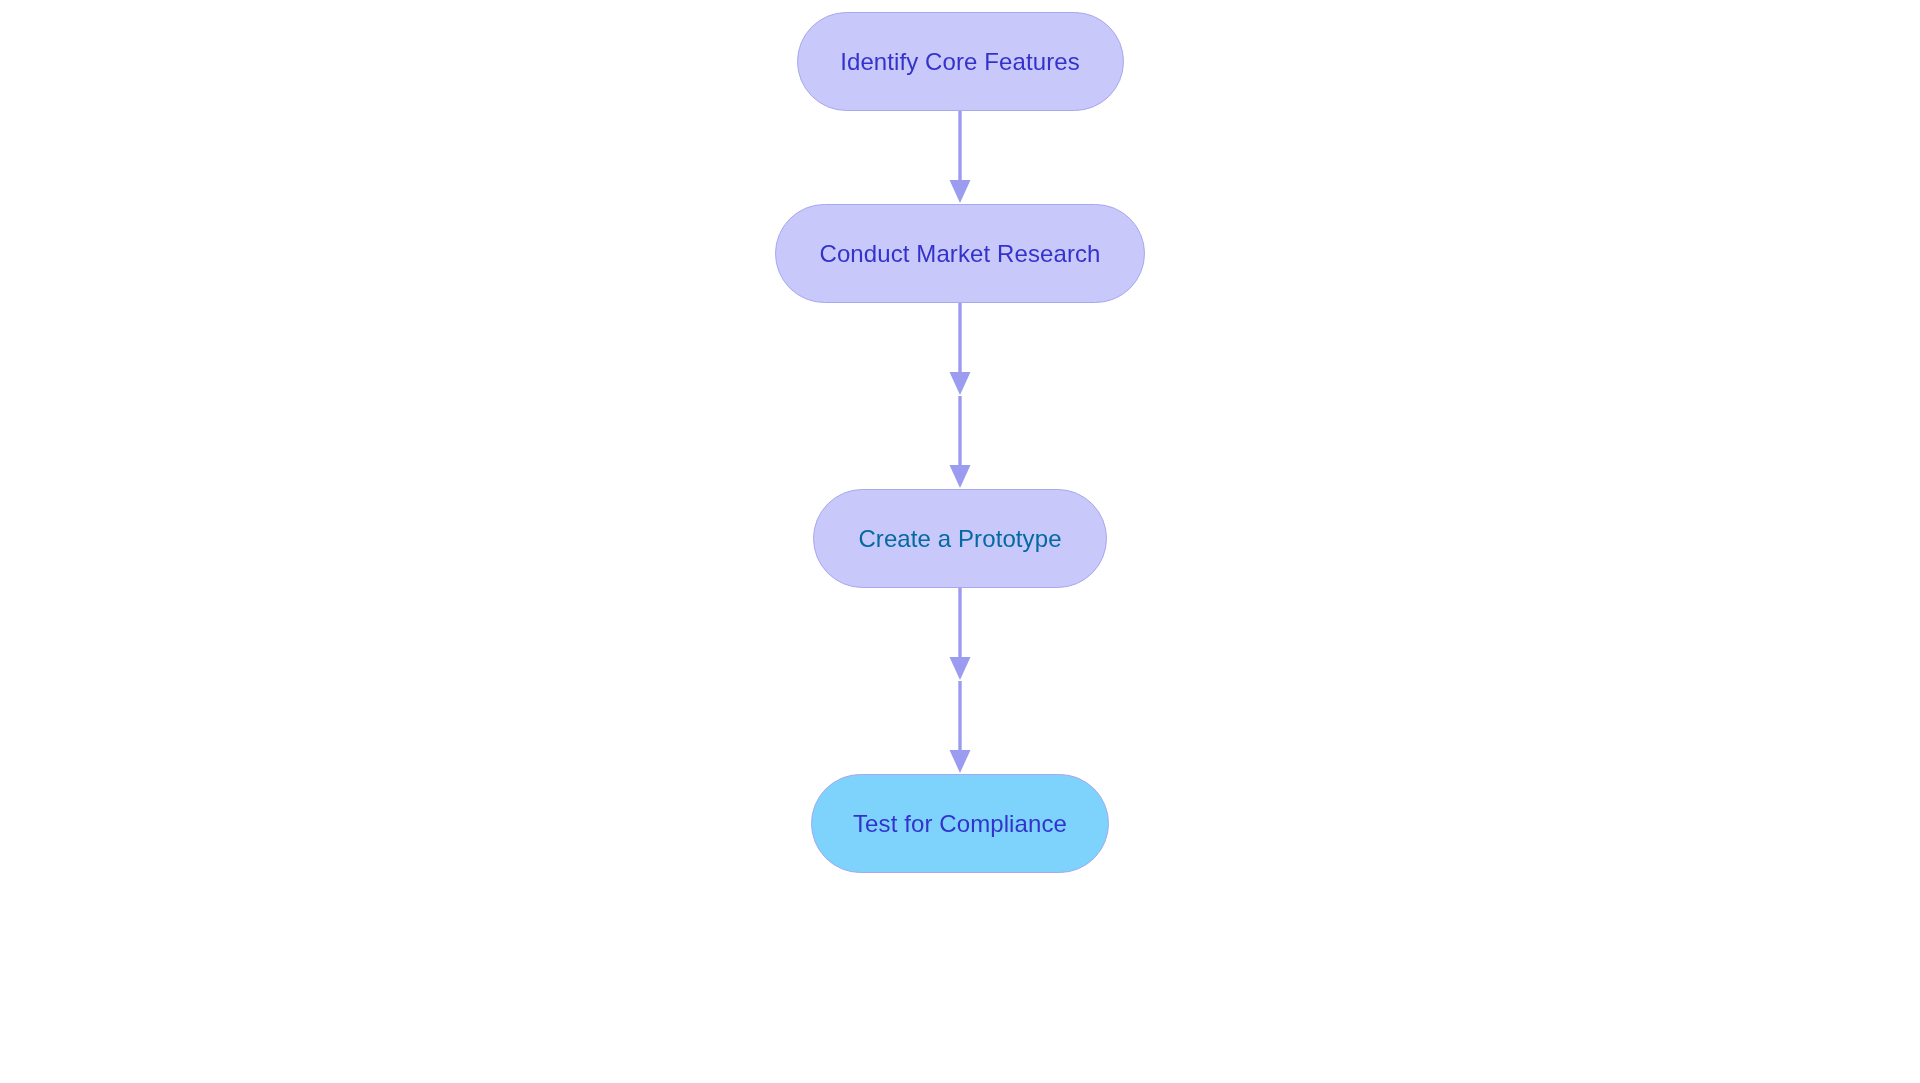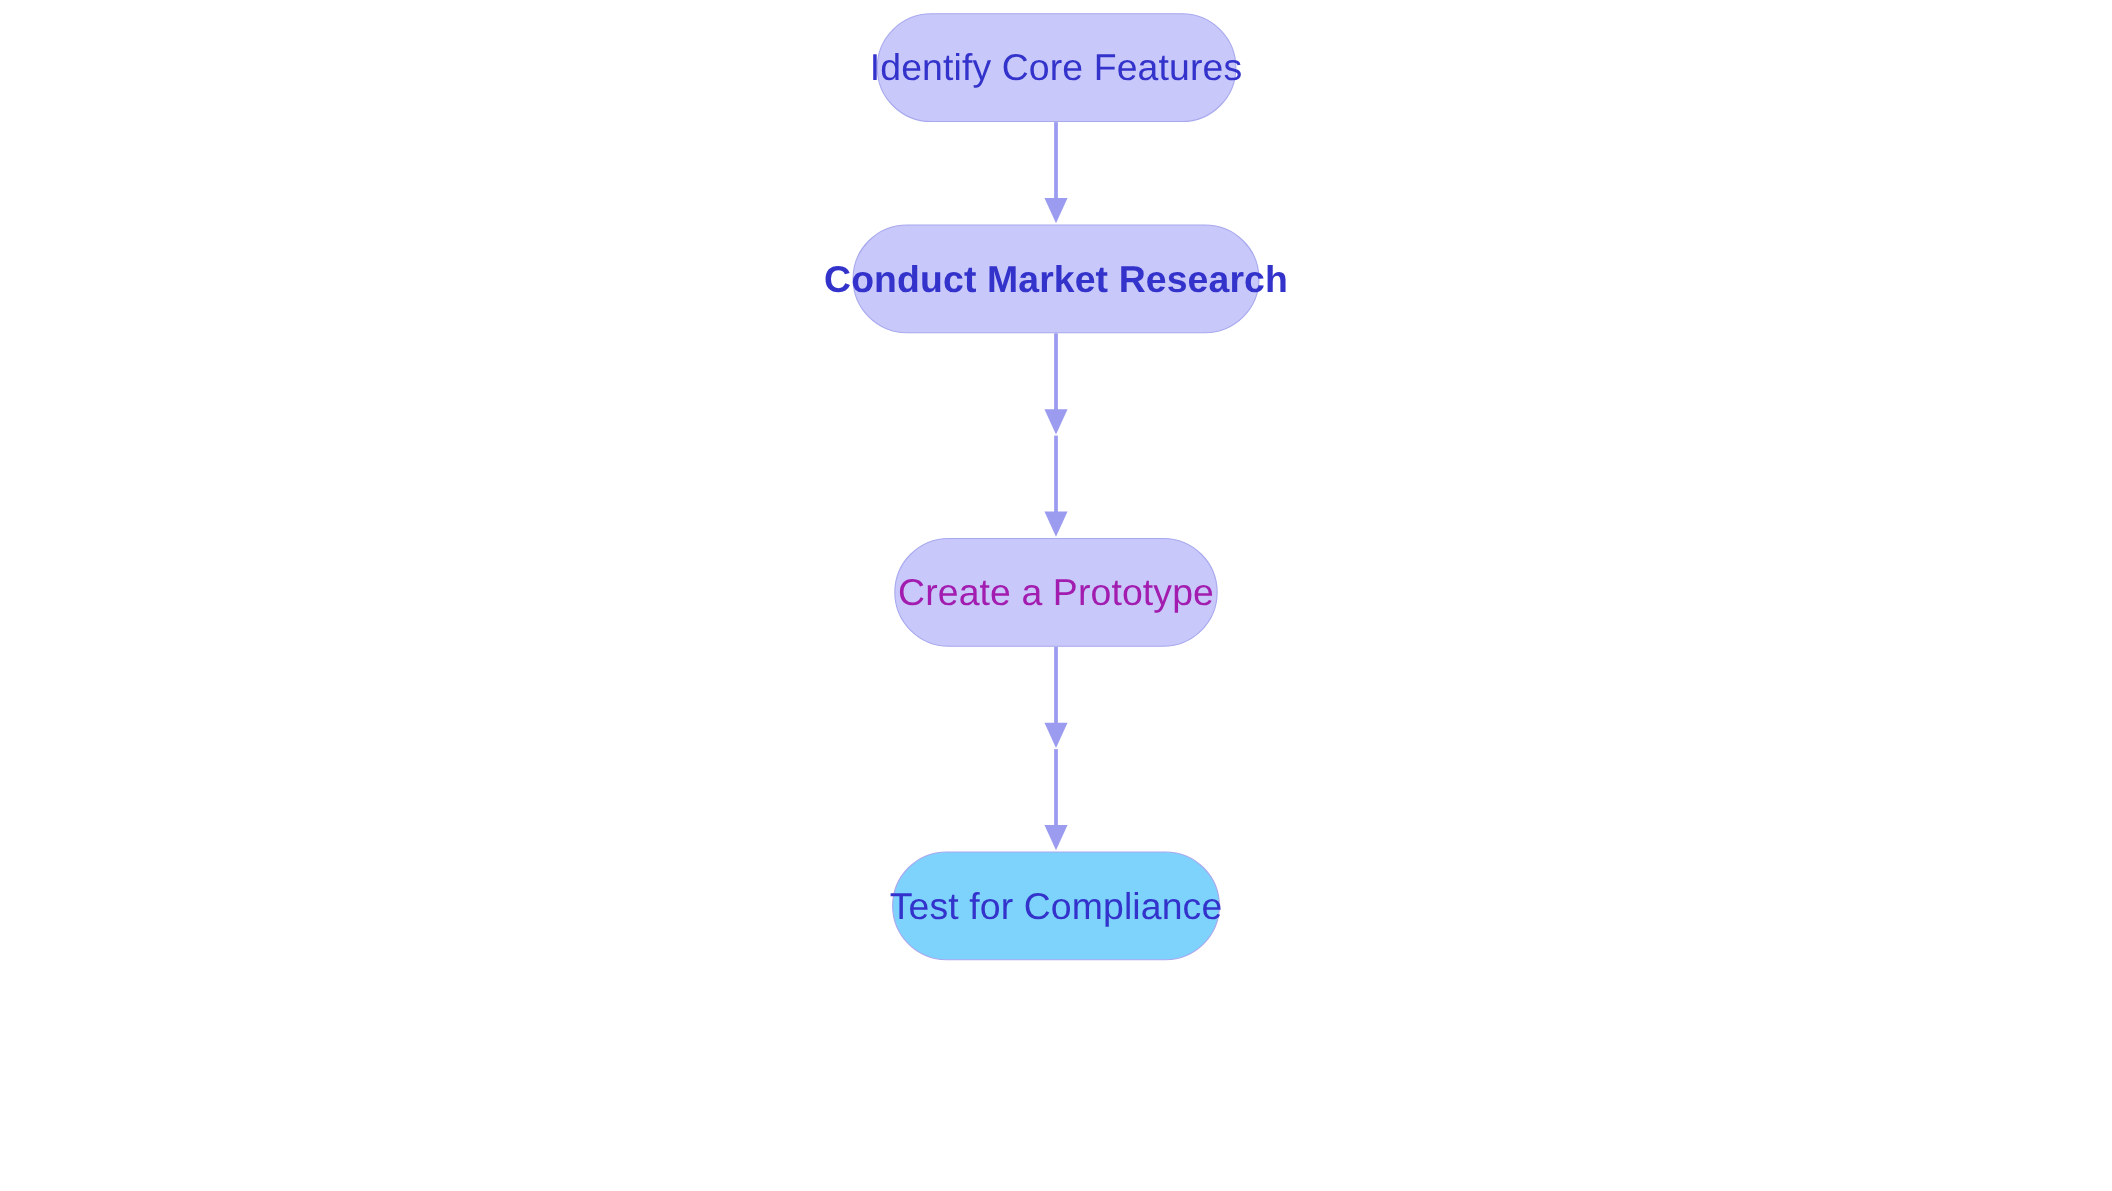--- a/index.html
+++ b/index.html
@@ -36,21 +36,21 @@
   .node {
     box-sizing: border-box;
     height: 99px;
     border-radius: 999px;
     background: #c8c8fa;
     border: 1.6px solid #a8a8ef;
     color: #3333cc;
     display: flex;
     align-items: center;
     justify-content: center;
-    font-size: 34px;
+    font-size: 24px;
     font-weight: 400;
     letter-spacing: 0.1px;
     line-height: 1;
     white-space: nowrap;
     padding: 0 46px;
     flex: 0 0 auto;
   }
   .node-label {
     display: block;
     pointer-events: none;
@@ -78,40 +78,40 @@
       <span class="node-label">Identify Core Features</span>
     </div>
 
     <div class="connector">
       <svg viewBox="0 0 34 93" xmlns="http://www.w3.org/2000/svg" aria-hidden="true">
         <line x1="17" y1="0" x2="17" y2="71" stroke="#9b9bf0" stroke-width="3.4"></line>
         <polygon points="6.5,69 27.5,69 17,92" fill="#9b9bf0"></polygon>
       </svg>
     </div>
 
-    <div class="node" style="width: 370px; background: rgb(200, 200, 250); border-color: rgb(168, 168, 239); color: rgb(51, 51, 204); font-weight: bold;">
+    <div class="node" style="width: 370px; background: rgb(200, 200, 250); border-color: rgb(168, 168, 239); color: rgb(51, 51, 204);">
       <span class="node-label">Conduct Market Research</span>
     </div>
 
     <div class="connector">
       <svg viewBox="0 0 34 93" xmlns="http://www.w3.org/2000/svg" aria-hidden="true">
         <line x1="17" y1="0" x2="17" y2="71" stroke="#9b9bf0" stroke-width="3.4"></line>
         <polygon points="6.5,69 27.5,69 17,92" fill="#9b9bf0"></polygon>
       </svg>
     </div>
 
 
     <div class="connector">
       <svg viewBox="0 0 34 93" xmlns="http://www.w3.org/2000/svg" aria-hidden="true">
         <line x1="17" y1="0" x2="17" y2="71" stroke="#9b9bf0" stroke-width="3.4"></line>
         <polygon points="6.5,69 27.5,69 17,92" fill="#9b9bf0"></polygon>
       </svg>
     </div>
 
-    <div class="node" style="width: 294px; background: rgb(200, 200, 250); border-color: rgb(168, 168, 239); color: #a21caf;">
+    <div class="node" style="width: 294px; background: rgb(200, 200, 250); border-color: rgb(168, 168, 239); color: #0369a1;">
       <span class="node-label">Create a Prototype</span>
     </div>
 
     <div class="connector">
       <svg viewBox="0 0 34 93" xmlns="http://www.w3.org/2000/svg" aria-hidden="true">
         <line x1="17" y1="0" x2="17" y2="71" stroke="#9b9bf0" stroke-width="3.4"></line>
         <polygon points="6.5,69 27.5,69 17,92" fill="#9b9bf0"></polygon>
       </svg>
     </div>
 

